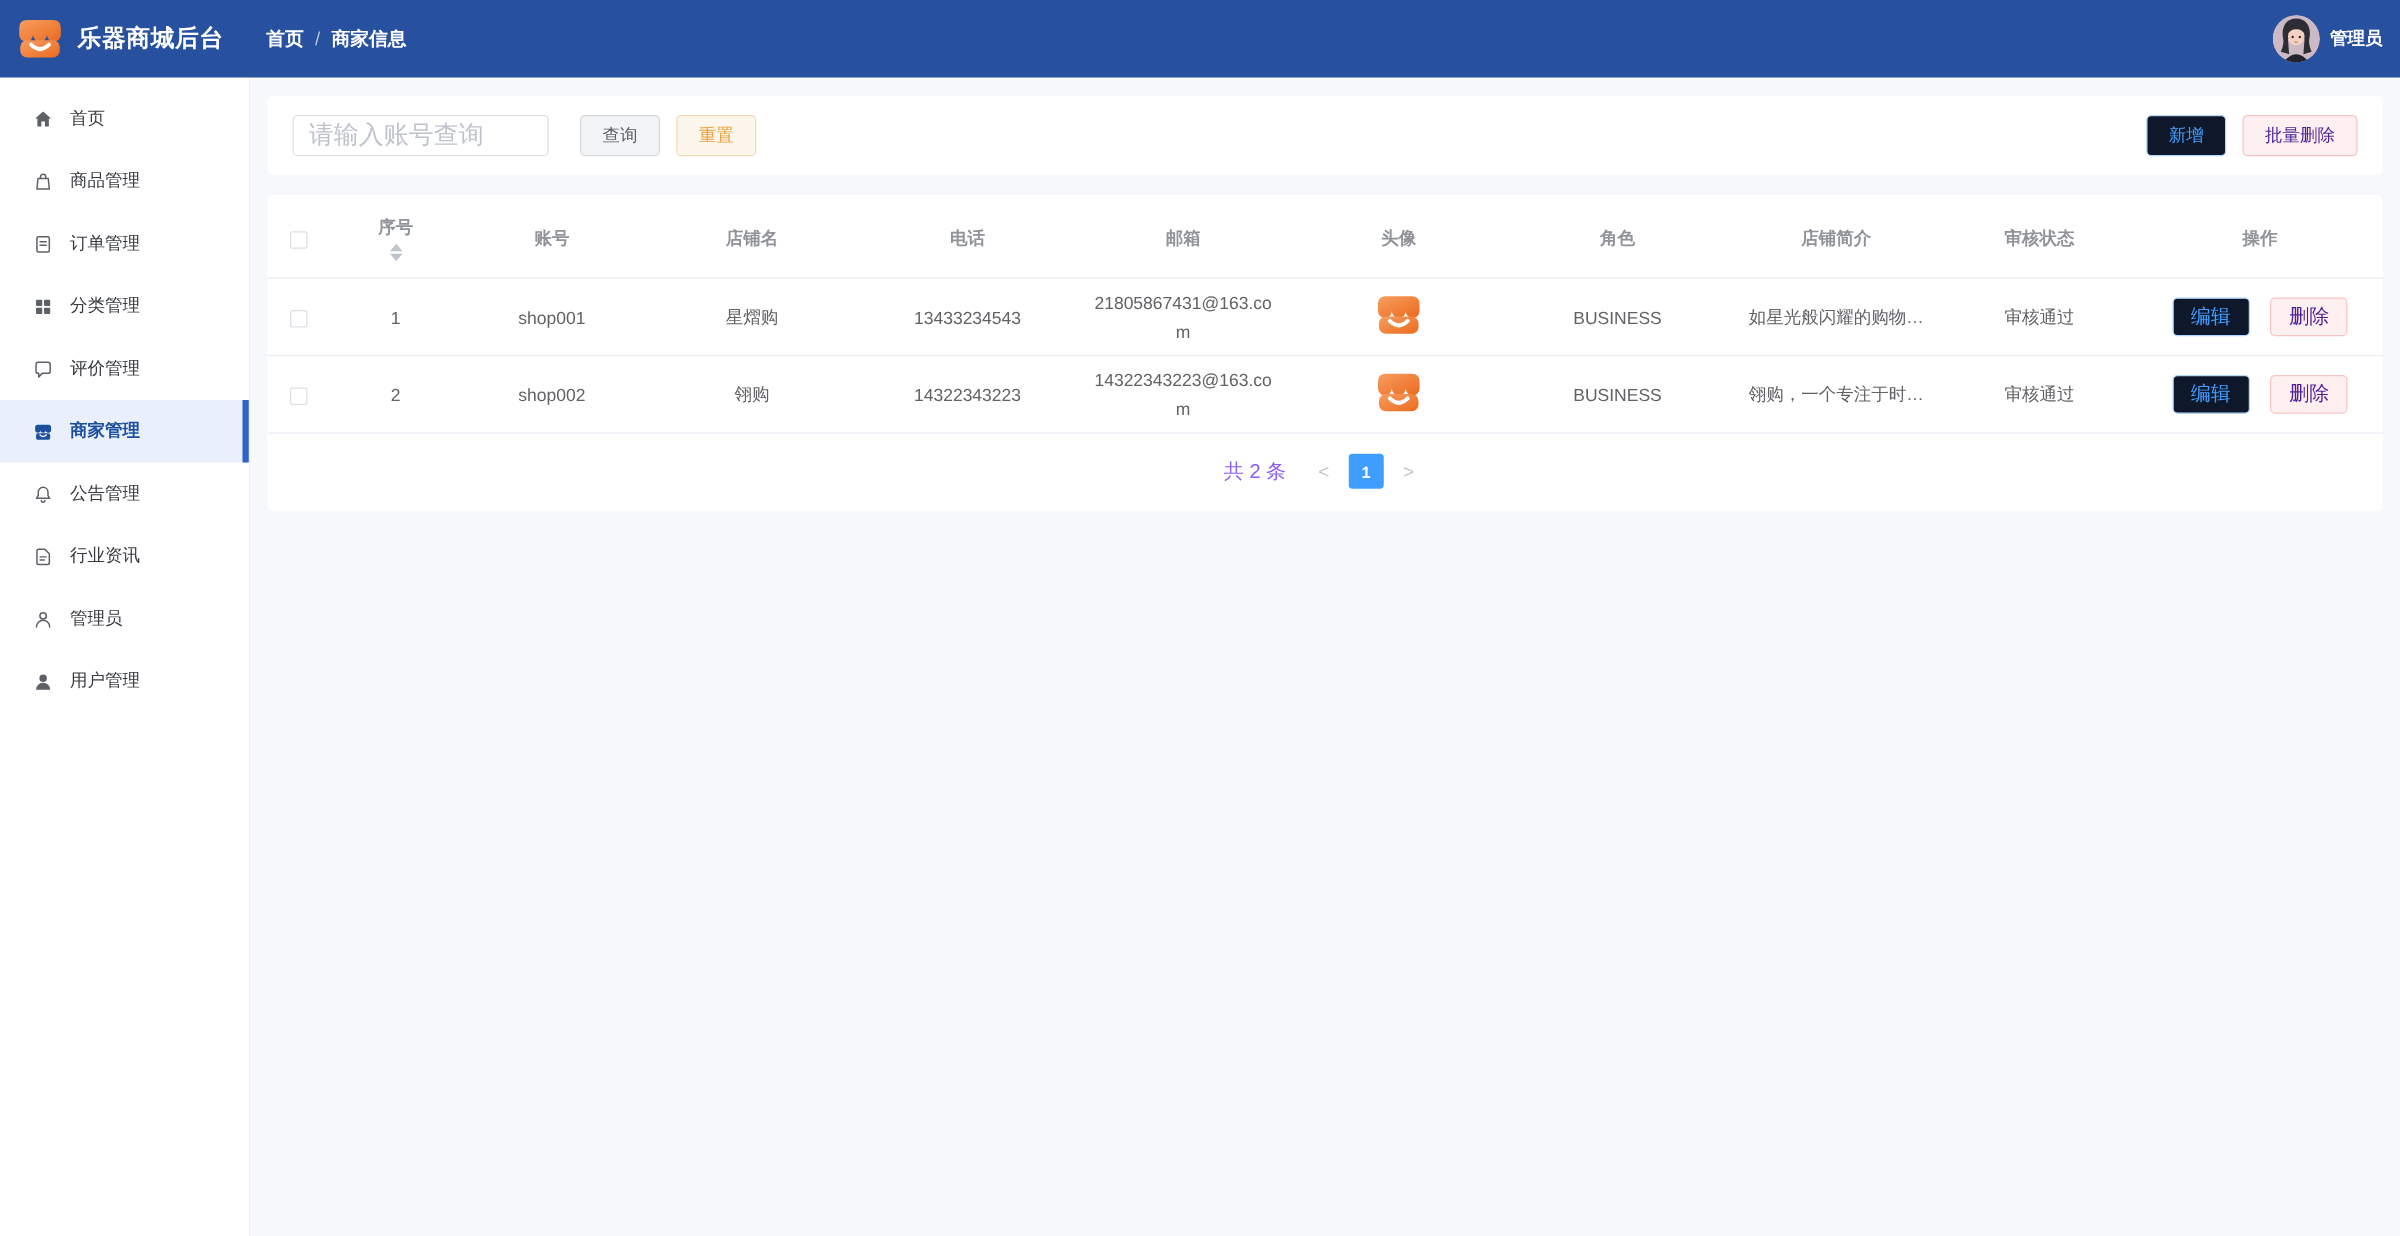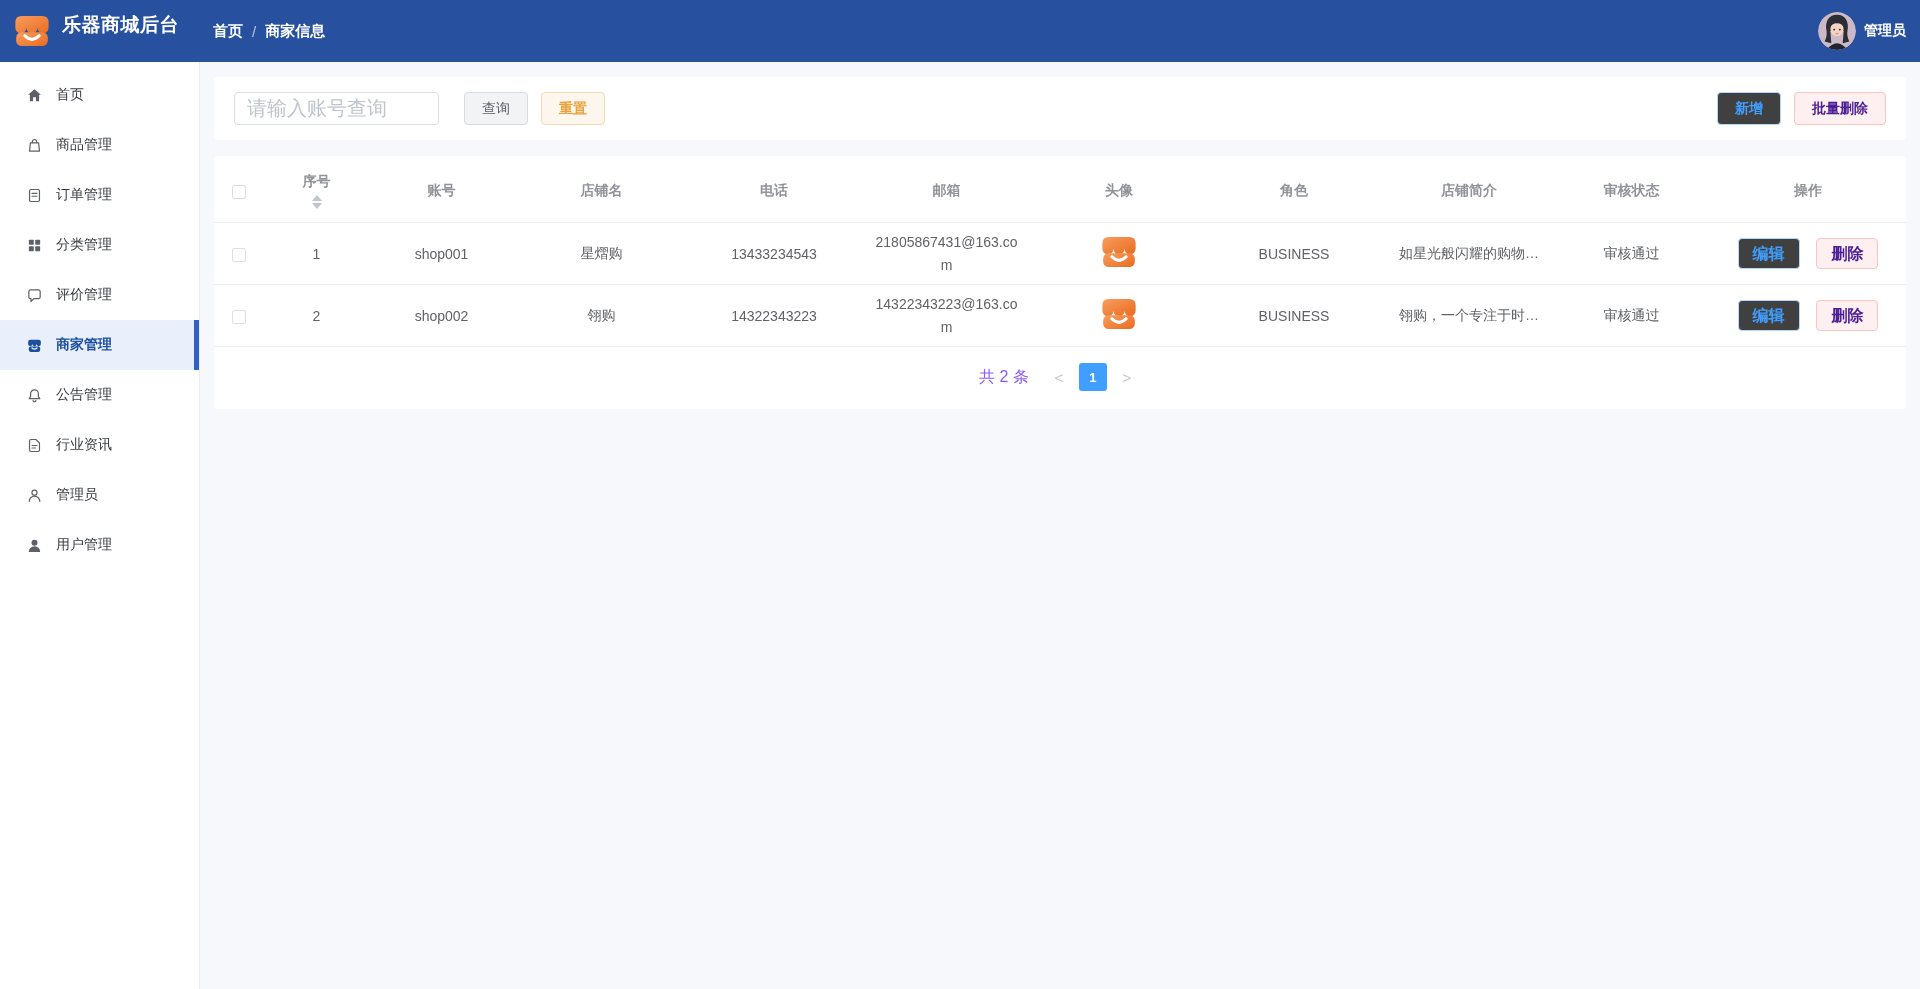--- a/index.html
+++ b/index.html
@@ -8,21 +8,21 @@
     font-family:"Liberation Sans","DejaVu Sans",sans-serif;
     background:#f7f8fb;
     min-width:1400px;
     color:#303133;
   }
   
   .app-header {
     height:62px; background:#27509f; display:flex; align-items:center;
     color:#fff; position:relative; z-index:10;
   }
-  .brand { width:200px; display:flex; gap:11px; padding-left:13px; flex:0 0 200px; }
+  .brand { width:200px; display:flex; align-items:center; gap:11px; padding-left:13px; flex:0 0 200px; }
   .brand-logo { width:38px; height:38px; display:block; }
   .brand-title { font-size:19px; font-weight:bold; letter-spacing:.5px; white-space:nowrap; }
   .breadcrumb { display:flex; align-items:center; margin-left:13px; font-size:15px; font-weight:bold; }
   .breadcrumb .sep { margin:0 9px; font-weight:normal; opacity:.65; }
   .header-user { margin-left:auto; display:flex; align-items:center; gap:8px; padding-right:14px; }
   .avatar { width:38px; height:38px; border-radius:50%; overflow:hidden; display:block; }
   .user-name { font-size:14px; font-weight:bold; }
 
   
   .layout { display:flex; min-height:calc(100vh - 62px); }
@@ -48,25 +48,25 @@
   .search-input {
     width:205px; height:33px; border:1px solid #dcdfe6; border-radius:4px;
     padding:0 12px; font-size:20px; color:#606266; outline:none;
     font-family:inherit;
   }
   .search-input::placeholder { color:#bfc4cc; }
   .btn {
     height:33px; padding:0 17px; border-radius:4px; font-size:14px; cursor:pointer;
     font-family:inherit; border:1px solid transparent; line-height:31px; white-space:nowrap;
   }
-  .btn + .btn { margin-left:13px;font-weight:bold; }
+  .btn + .btn { margin-left:13px; }
   .btn-query { margin-left:25px; background:#f2f3f5; border-color:#d7dade; color:#5a5e66; }
   .btn-reset { background:#fdf6ec; border-color:#f5dab1; color:#e6a23c; }
   .toolbar-right { margin-left:auto; display:flex; align-items:center; }
-  .btn-primary-plain { background:#404040; border-color:#b3d8ff; color:#409eff;font-weight:bold; }
+  .btn-primary-plain { background:#0f172a; border-color:#b3d8ff; color:#409eff; }
   .btn-danger-plain  { background:#fef0f0; border-color:#fbc4c4; color:#4c1d95; }
 
   
   .table-card { margin-top:16px; padding:4px 0 18px; }
   table { width:100%; border-collapse:collapse; table-layout:fixed; }
   thead th {
     color:#909399; font-size:14px; font-weight:bold; text-align:center;
     padding:13px 6px; border-bottom:1px solid #ebeef5; vertical-align:middle;
   }
   tbody td {

